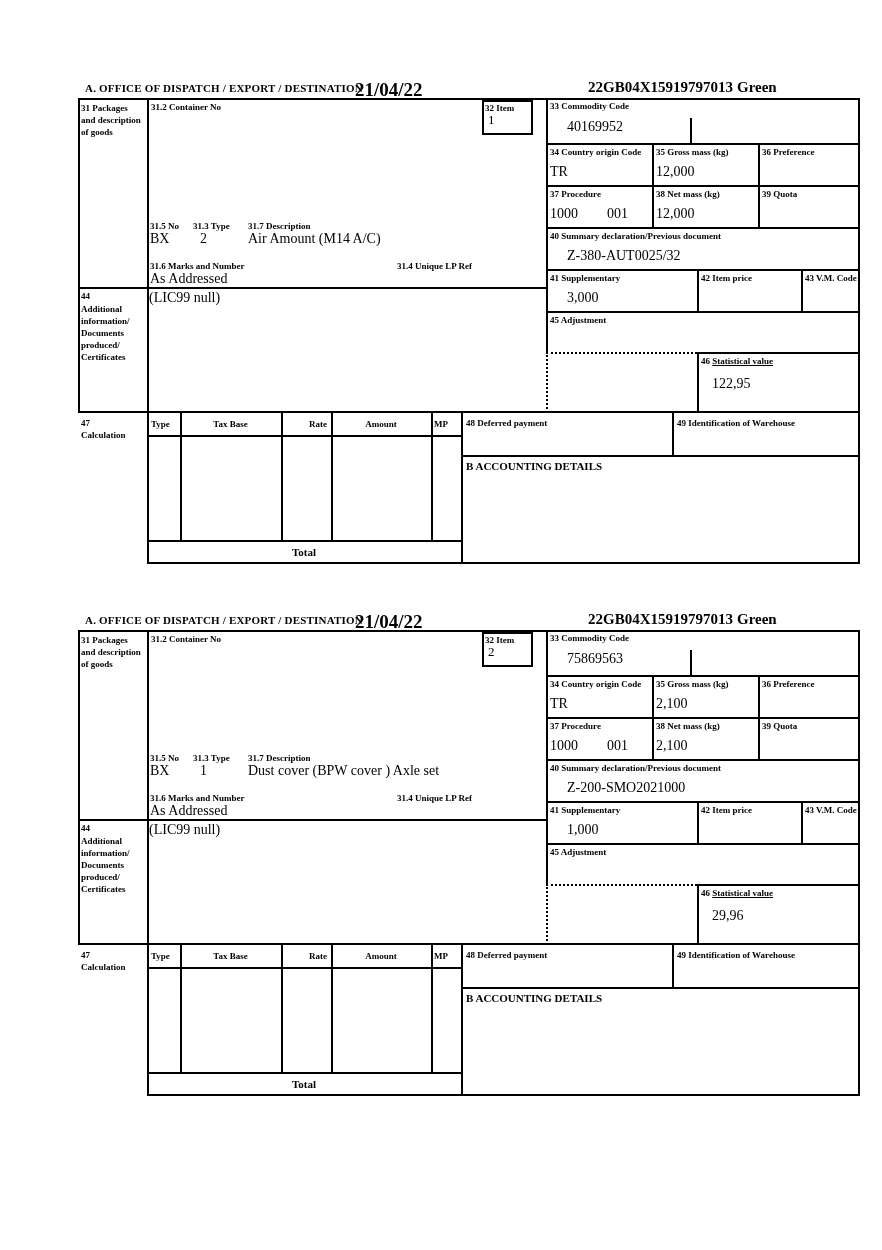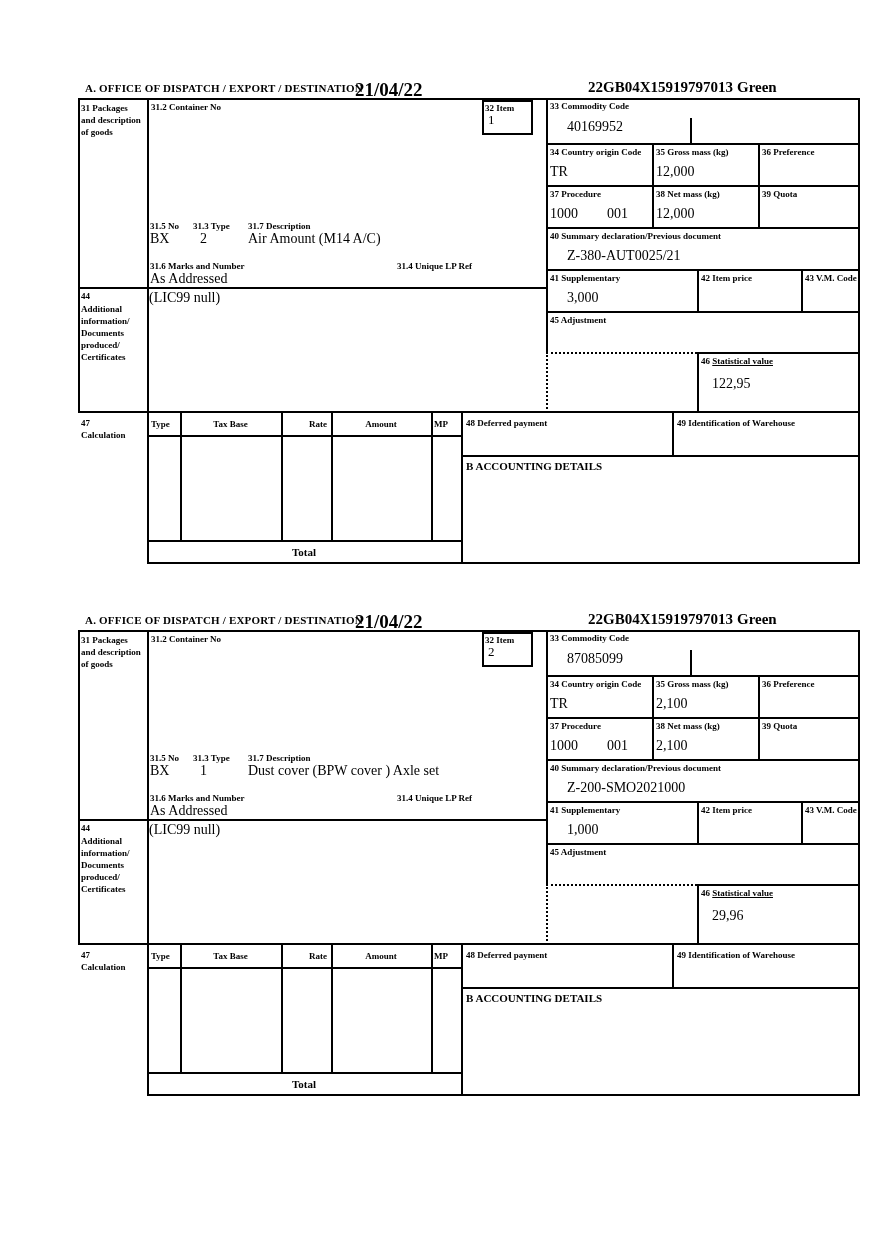--- a/index.html
+++ b/index.html
@@ -85,21 +85,21 @@
     <div class="lbl" style="left:762px; top:69px;">36 Preference</div>
     <div class="val" style="left:550px; top:86px;">TR</div>
     <div class="val" style="left:656px; top:86px;">12,000</div>
     <div class="lbl" style="left:550px; top:111px;">37 Procedure</div>
     <div class="lbl" style="left:656px; top:111px;">38 Net mass (kg)</div>
     <div class="lbl" style="left:762px; top:111px;">39 Quota</div>
     <div class="val" style="left:550px; top:128px;">1000</div>
     <div class="val" style="left:607px; top:128px;">001</div>
     <div class="val" style="left:656px; top:128px;">12,000</div>
     <div class="lbl" style="left:550px; top:153px;">40 Summary declaration/Previous document</div>
-    <div class="val" style="left:567px; top:170px;">Z-380-AUT0025/21</div>
+    <div class="val" style="left:567px; top:170px;">Z-380-AUT0025/32</div>
     <div class="lbl" style="left:550px; top:195px;">41 Supplementary</div>
     <div class="lbl" style="left:701px; top:195px;">42 Item price</div>
     <div class="lbl" style="left:805px; top:195px;">43 V.M. Code</div>
     <div class="val" style="left:567px; top:212px;">3,000</div>
     <div class="lbl" style="left:550px; top:237px;">45 Adjustment</div>
     <div class="lbl" style="left:701px; top:278px;"><span>46</span> <span class="u">Statistical value</span></div>
     <div class="val" style="left:712px; top:298px;">122,95</div>
 
     <div class="lbl" style="left:81px; top:340px;">47</div>
     <div class="lbl" style="left:81px; top:352px;">Calculation</div>
@@ -165,21 +165,21 @@
     <div class="lbl" style="left:248px; top:143px;">31.7 Description</div>
     <div class="val" style="left:150px; top:153px;">BX</div>
     <div class="val" style="left:200px; top:153px;">1</div>
     <div class="val" style="left:248px; top:153px;">Dust cover (BPW cover ) Axle set</div>
     <div class="lbl" style="left:150px; top:183px;">31.6 Marks and Number</div>
     <div class="lbl" style="left:397px; top:183px;">31.4 Unique LP Ref</div>
     <div class="val" style="left:150px; top:193px;">As Addressed</div>
     <div class="val" style="left:149px; top:212px;">(LIC99 null)</div>
 
     <div class="lbl" style="left:550px; top:23px;">33 Commodity Code</div>
-    <div class="val" style="left:567px; top:41px;">87085099</div>
+    <div class="val" style="left:567px; top:41px;">75869563</div>
     <div class="lbl" style="left:550px; top:69px;">34 Country origin Code</div>
     <div class="lbl" style="left:656px; top:69px;">35 Gross mass (kg)</div>
     <div class="lbl" style="left:762px; top:69px;">36 Preference</div>
     <div class="val" style="left:550px; top:86px;">TR</div>
     <div class="val" style="left:656px; top:86px;">2,100</div>
     <div class="lbl" style="left:550px; top:111px;">37 Procedure</div>
     <div class="lbl" style="left:656px; top:111px;">38 Net mass (kg)</div>
     <div class="lbl" style="left:762px; top:111px;">39 Quota</div>
     <div class="val" style="left:550px; top:128px;">1000</div>
     <div class="val" style="left:607px; top:128px;">001</div>

